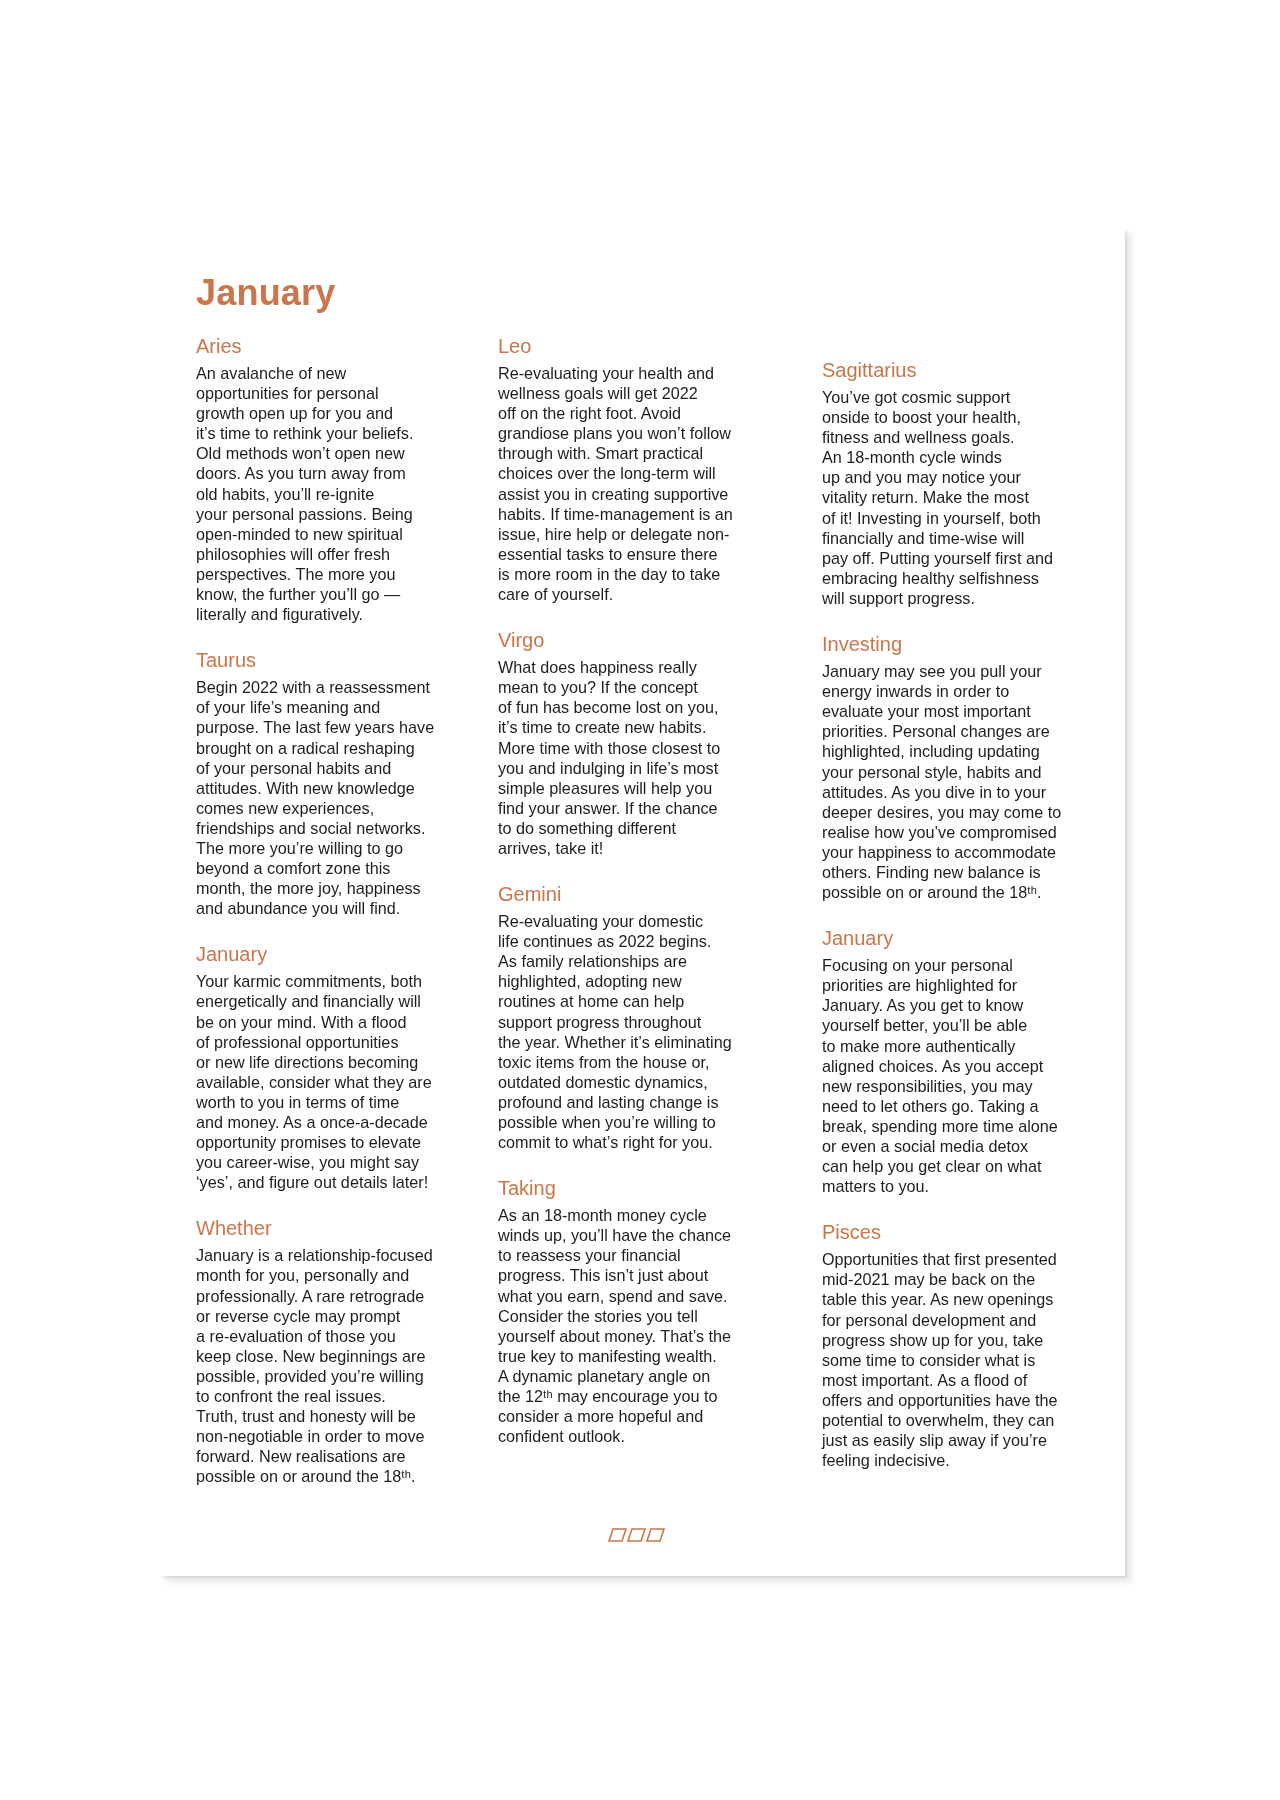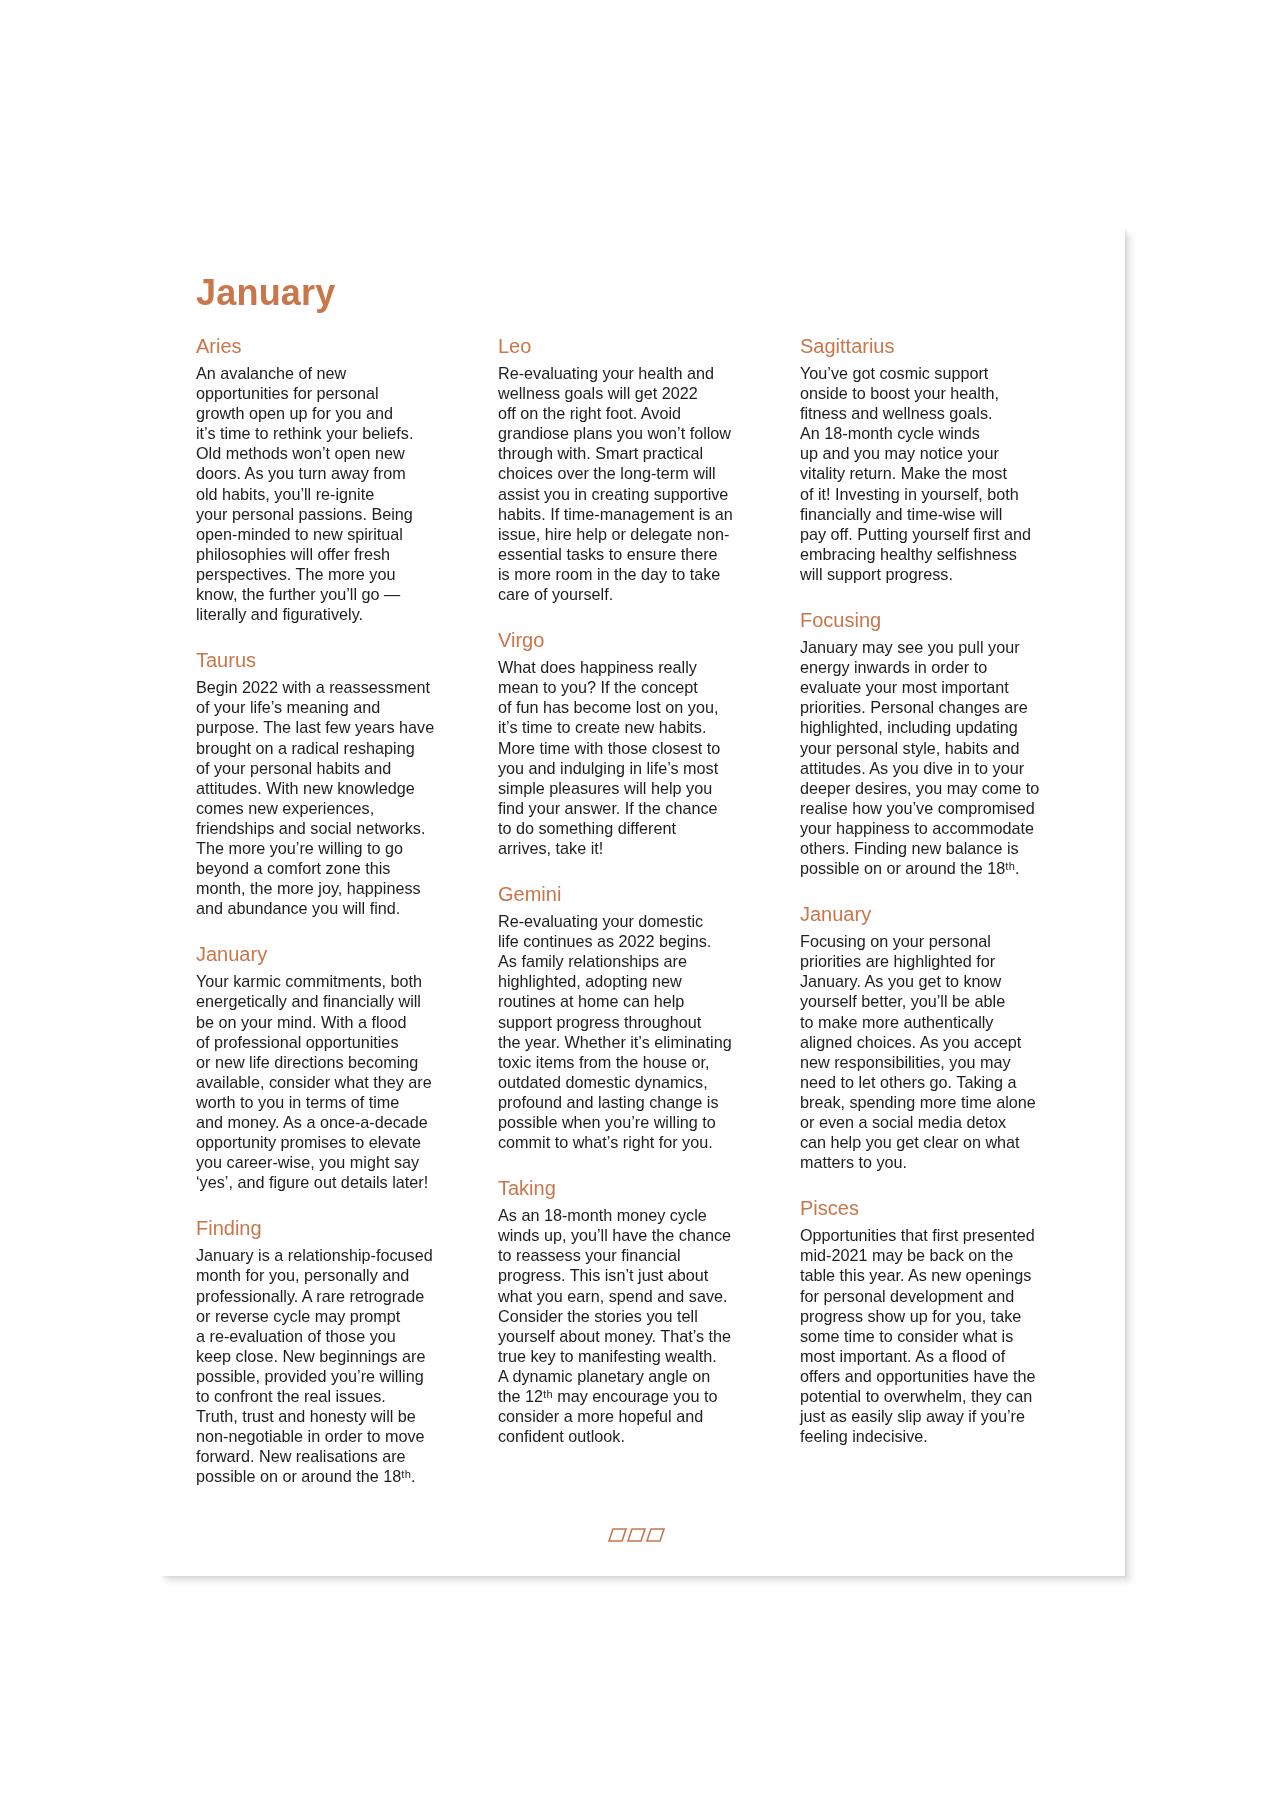--- a/index.html
+++ b/index.html
@@ -33,21 +33,21 @@
     color: #c8764a;
     letter-spacing: 0.2px;
   }
   .col {
     position: absolute;
     top: 104px;
     width: 292px;
   }
   .col-1 { left: 36px; }
   .col-2 { left: 338px; }
-  .col-3 { left: 640px; }
+  .col-3 { left: 662px; margin-top: 24px; }
   .sign {
     margin: 0 0 22px 0;
   }
   .sign h2 {
     margin: 0 0 3px 0;
     font-size: 20px;
     font-weight: normal;
     color: #c8764a;
     line-height: 28px;
   }
@@ -112,21 +112,21 @@
 of professional opportunities
 or new life directions becoming
 available, consider what they are
 worth to you in terms of time
 and money. As a once-a-decade
 opportunity promises to elevate
 you career-wise, you might say
 ‘yes’, and figure out details later!</p>
     </div>
     <div class="sign">
-      <h2>Finding</h2>
+      <h2>Whether</h2>
       <p>January is a relationship-focused
 month for you, personally and
 professionally. A rare retrograde
 or reverse cycle may prompt
 a re-evaluation of those you
 keep close. New beginnings are
 possible, provided you’re willing
 to confront the real issues.
 Truth, trust and honesty will be
 non-negotiable in order to move
@@ -205,21 +205,21 @@
 An 18-month cycle winds
 up and you may notice your
 vitality return. Make the most
 of it! Investing in yourself, both
 financially and time-wise will
 pay off. Putting yourself first and
 embracing healthy selfishness
 will support progress.</p>
     </div>
     <div class="sign">
-      <h2>Focusing</h2>
+      <h2>Investing</h2>
       <p>January may see you pull your
 energy inwards in order to
 evaluate your most important
 priorities. Personal changes are
 highlighted, including updating
 your personal style, habits and
 attitudes. As you dive in to your
 deeper desires, you may come to
 realise how you’ve compromised
 your happiness to accommodate

